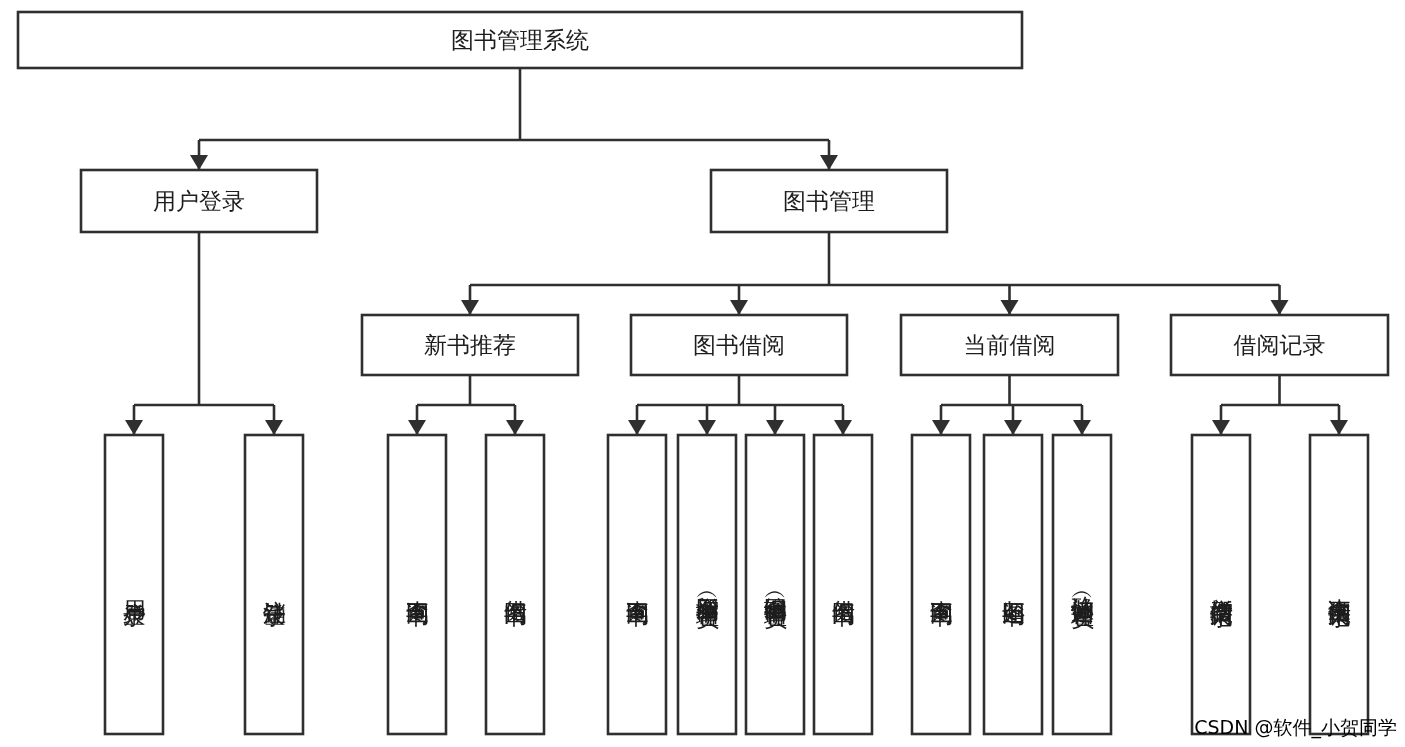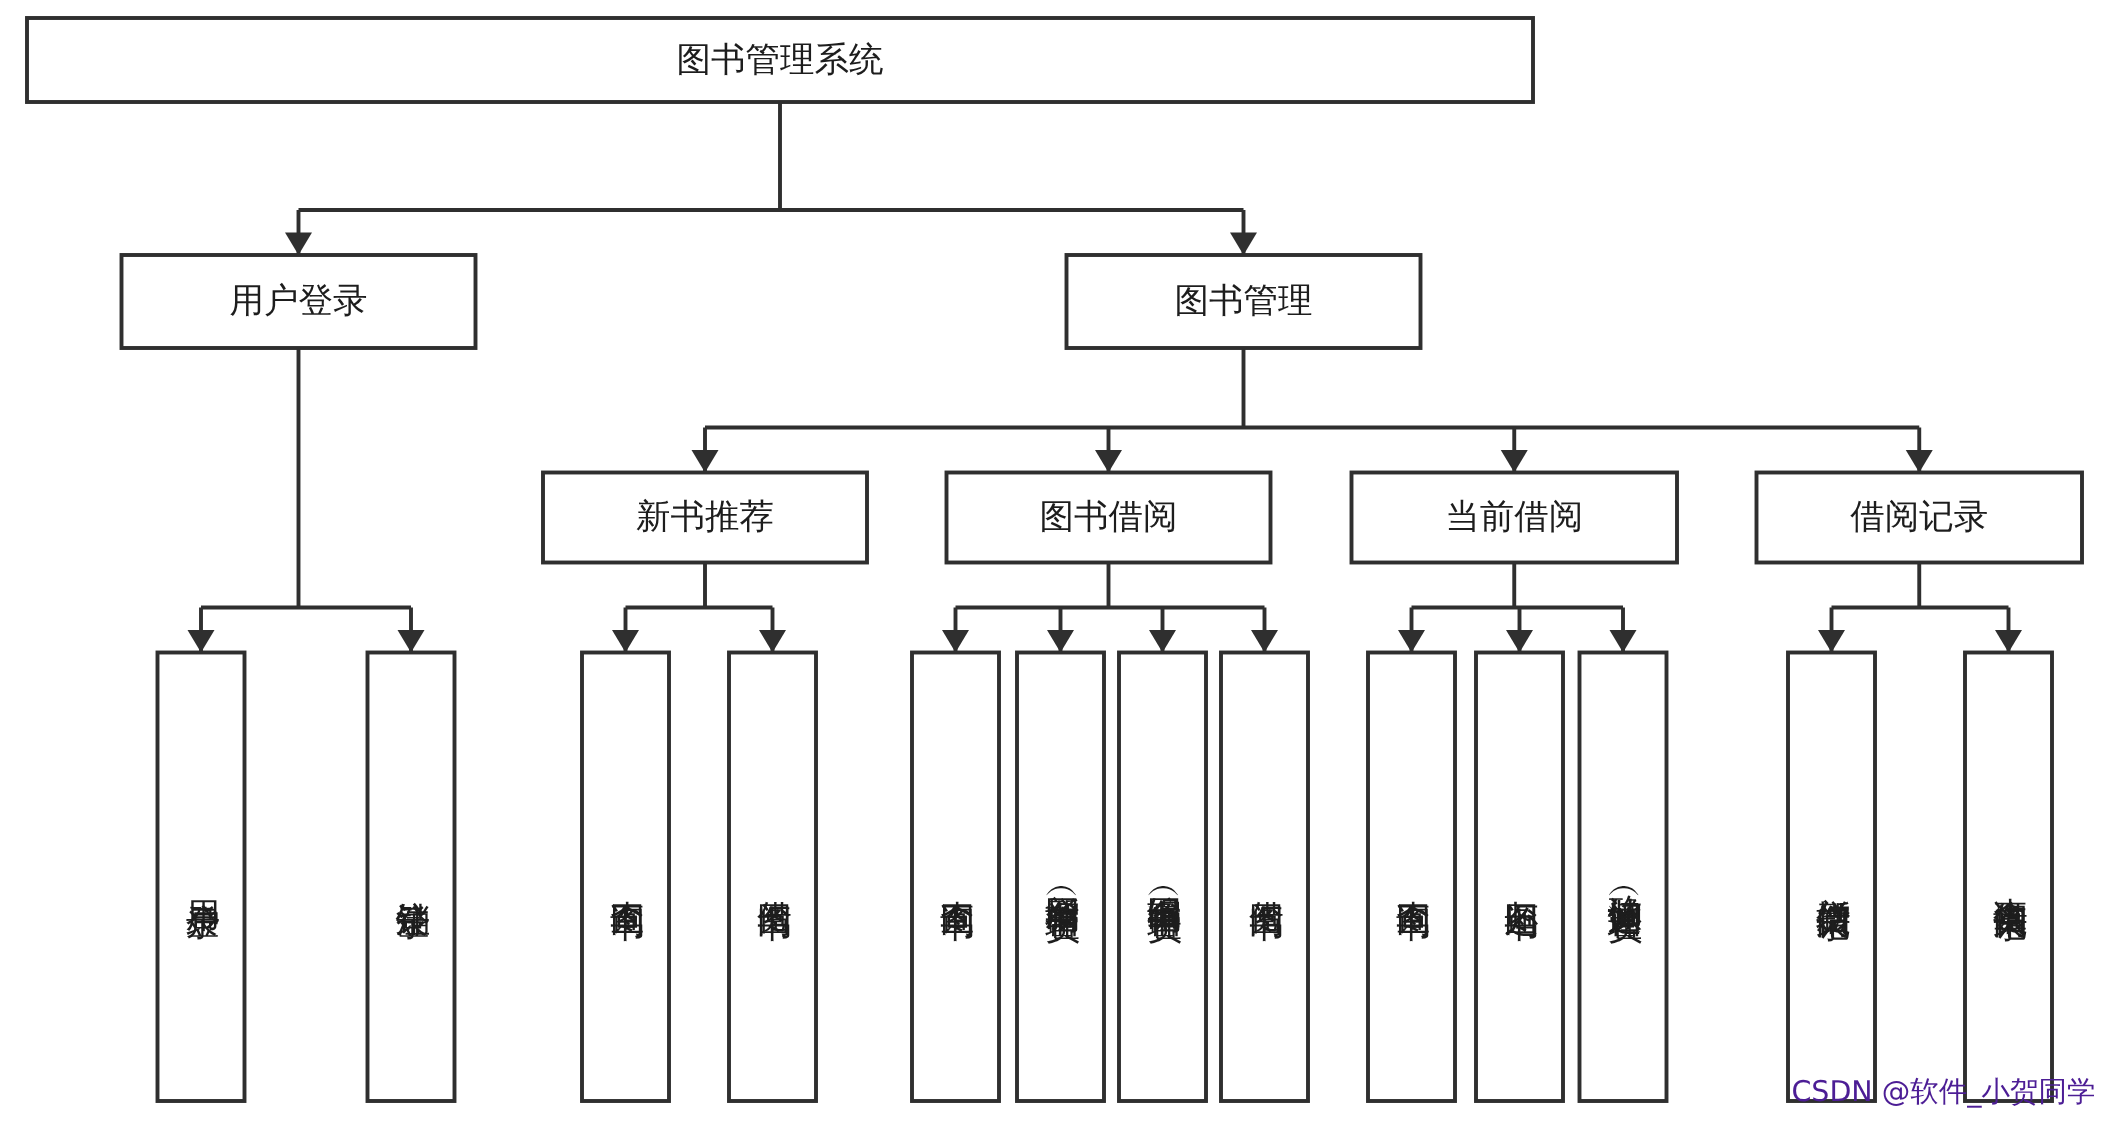--- a/index.html
+++ b/index.html
@@ -63,21 +63,21 @@
     text-align: center;
     white-space: normal;
     user-select: none;
   }
   .watermark {
     position: absolute;
     right: 8px;
     bottom: 6px;
     font-family: "DejaVu Sans", "Liberation Sans", sans-serif;
     font-size: 19px;
-    color: #4c1d95;
+    color: #000000;
     white-space: nowrap;
     user-select: none;
   }
 </style>
 </head>
 <body>
 
 <div id="diagram-root">
 
   <svg class="diagram" viewBox="0 0 1405 747">

